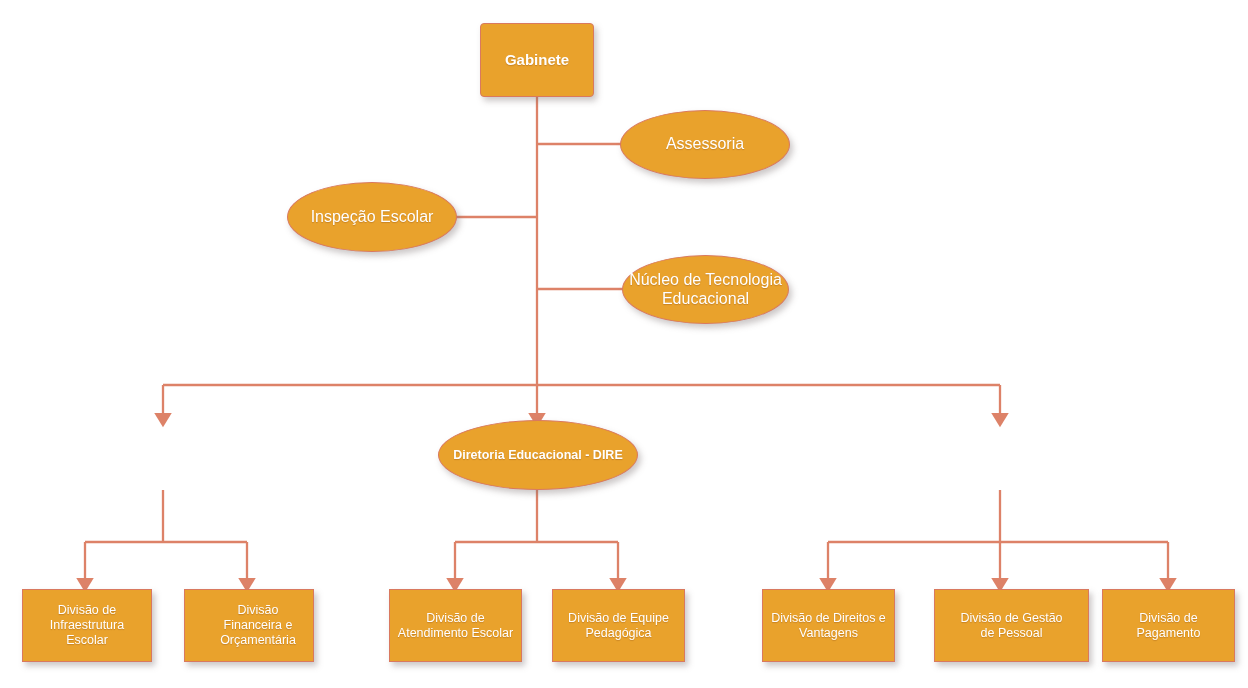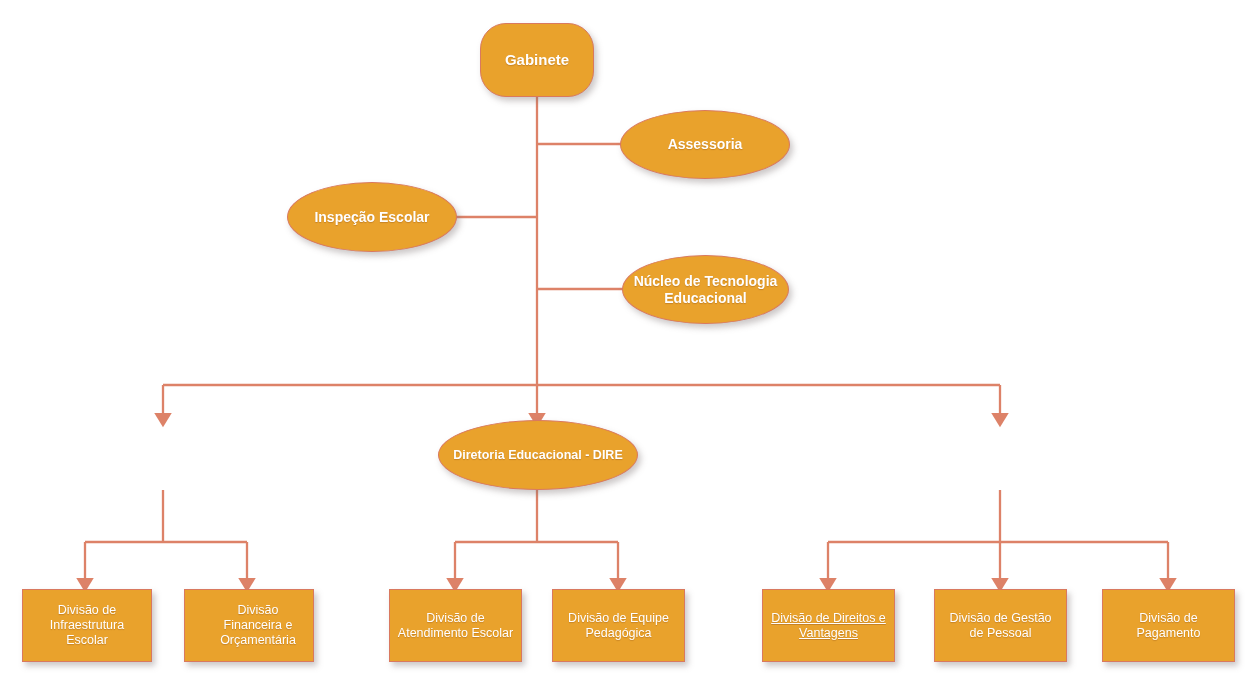--- a/index.html
+++ b/index.html
@@ -40,26 +40,26 @@
     text-shadow: 0 1px 1px rgba(120, 60, 20, .30);
     box-shadow: 3px 4px 6px rgba(120, 110, 110, .38);
     padding: 2px 6px;
     z-index: 3;
   }
   .node-text {
     display: block;
     width: 100%;
     white-space: pre-line;
   }
-  .shape-roundrect { border-radius: 26px; }
+  .shape-roundrect { border-radius: 4px; }
   .shape-ellipse   { border-radius: 50%; }
   .shape-rect      { border-radius: 0; }
 
   .lvl-root  { font-size: 15px; font-weight: bold; }
-  .lvl-staff { font-size: 14px; font-weight: bold; }
+  .lvl-staff { font-size: 16px; font-weight: normal; }
   .lvl-dir   { font-size: 12.5px; font-weight: bold; }
   .lvl-div   { font-size: 12.5px; font-weight: normal; }
 </style>
 </head>
 <body>
 
 <div id="chart-root">
 
   <svg id="connector-layer" viewBox="0 0 1248 688" width="1248" height="688" aria-hidden="true">
     <defs>
@@ -138,26 +138,26 @@
   <div class="node shape-rect lvl-div" style="left:389px; top:589px; width:133px; height:73px;">
     <span class="node-text">Divisão de
 Atendimento Escolar</span>
   </div>
 
   <div class="node shape-rect lvl-div" style="left:552px; top:589px; width:133px; height:73px;">
     <span class="node-text">Divisão de Equipe
 Pedagógica</span>
   </div>
 
-  <div class="node shape-rect lvl-div" style="left:762px; top:589px; width:133px; height:73px;text-decoration:underline;">
+  <div class="node shape-rect lvl-div" style="left:762px; top:589px; width:133px; height:73px;">
     <span class="node-text">Divisão de Direitos e
 Vantagens</span>
   </div>
 
-  <div class="node shape-rect lvl-div" style="left:934px; top:589px; width:133px; height:73px;">
+  <div class="node shape-rect lvl-div" style="left:934px; top:589px; width:155px; height:73px;">
     <span class="node-text">Divisão de Gestão
 de Pessoal</span>
   </div>
 
   <div class="node shape-rect lvl-div" style="left:1102px; top:589px; width:133px; height:73px;">
     <span class="node-text">Divisão de
 Pagamento</span>
   </div>
 
 </div>

